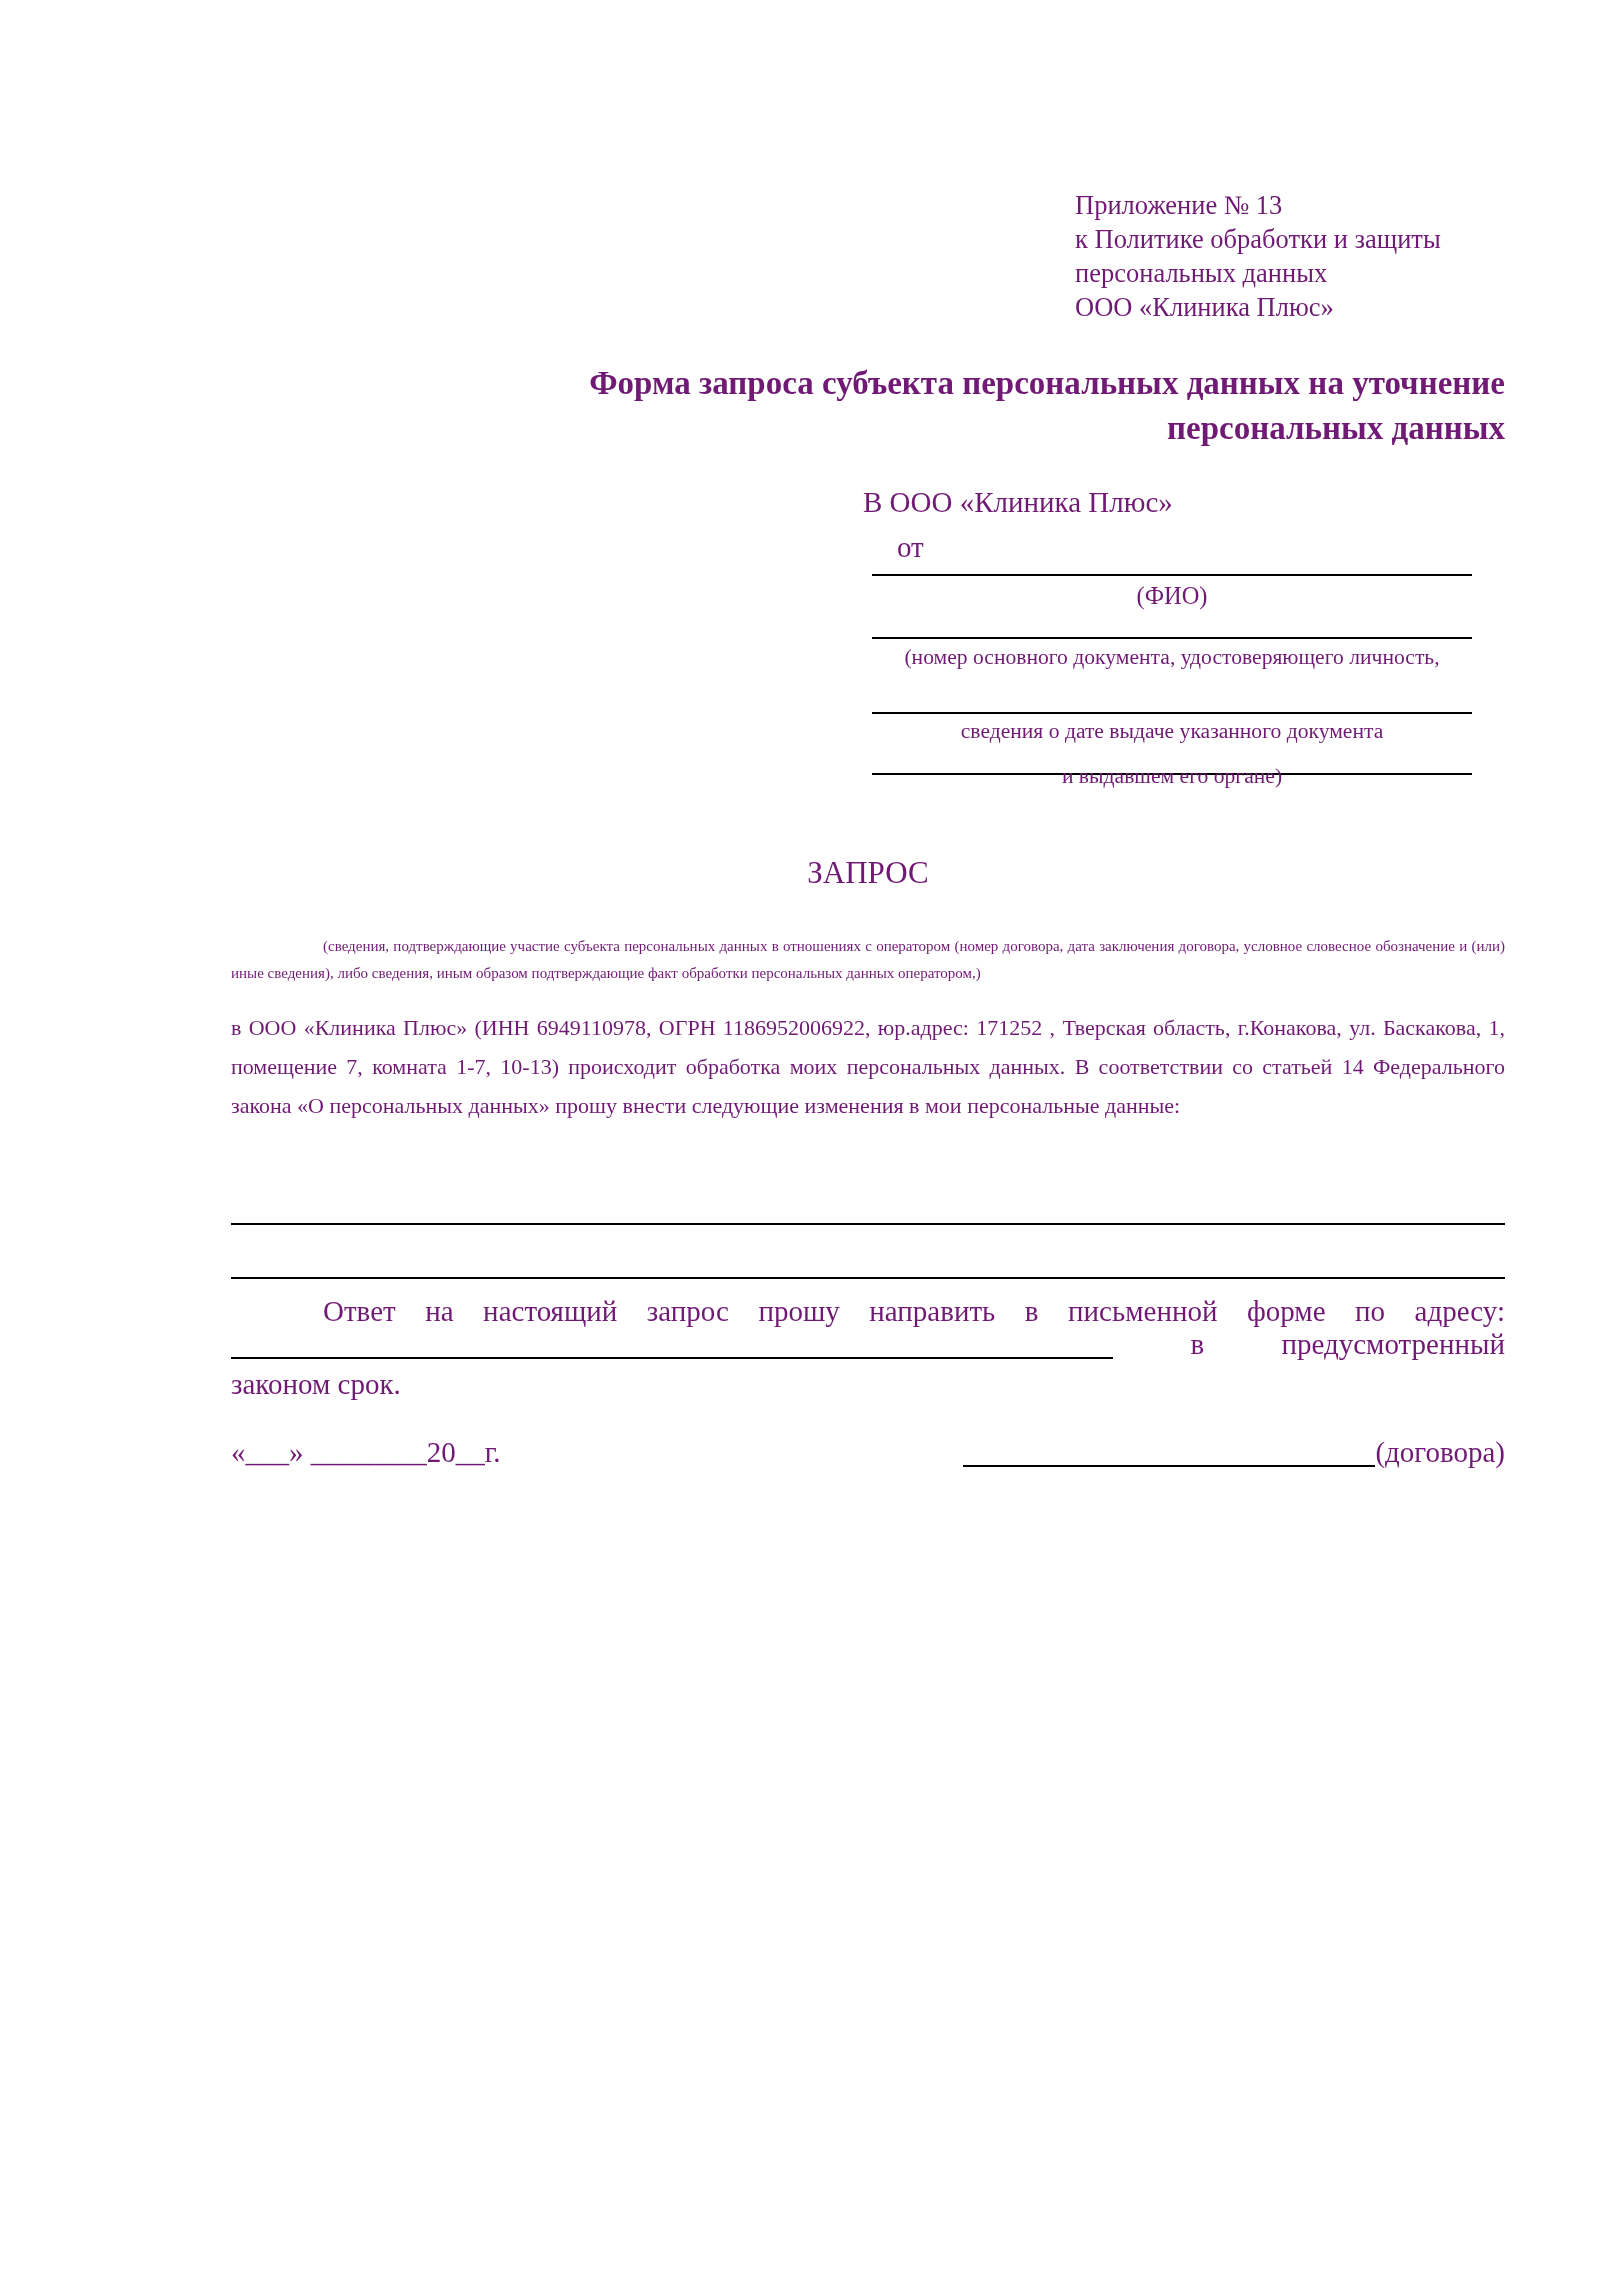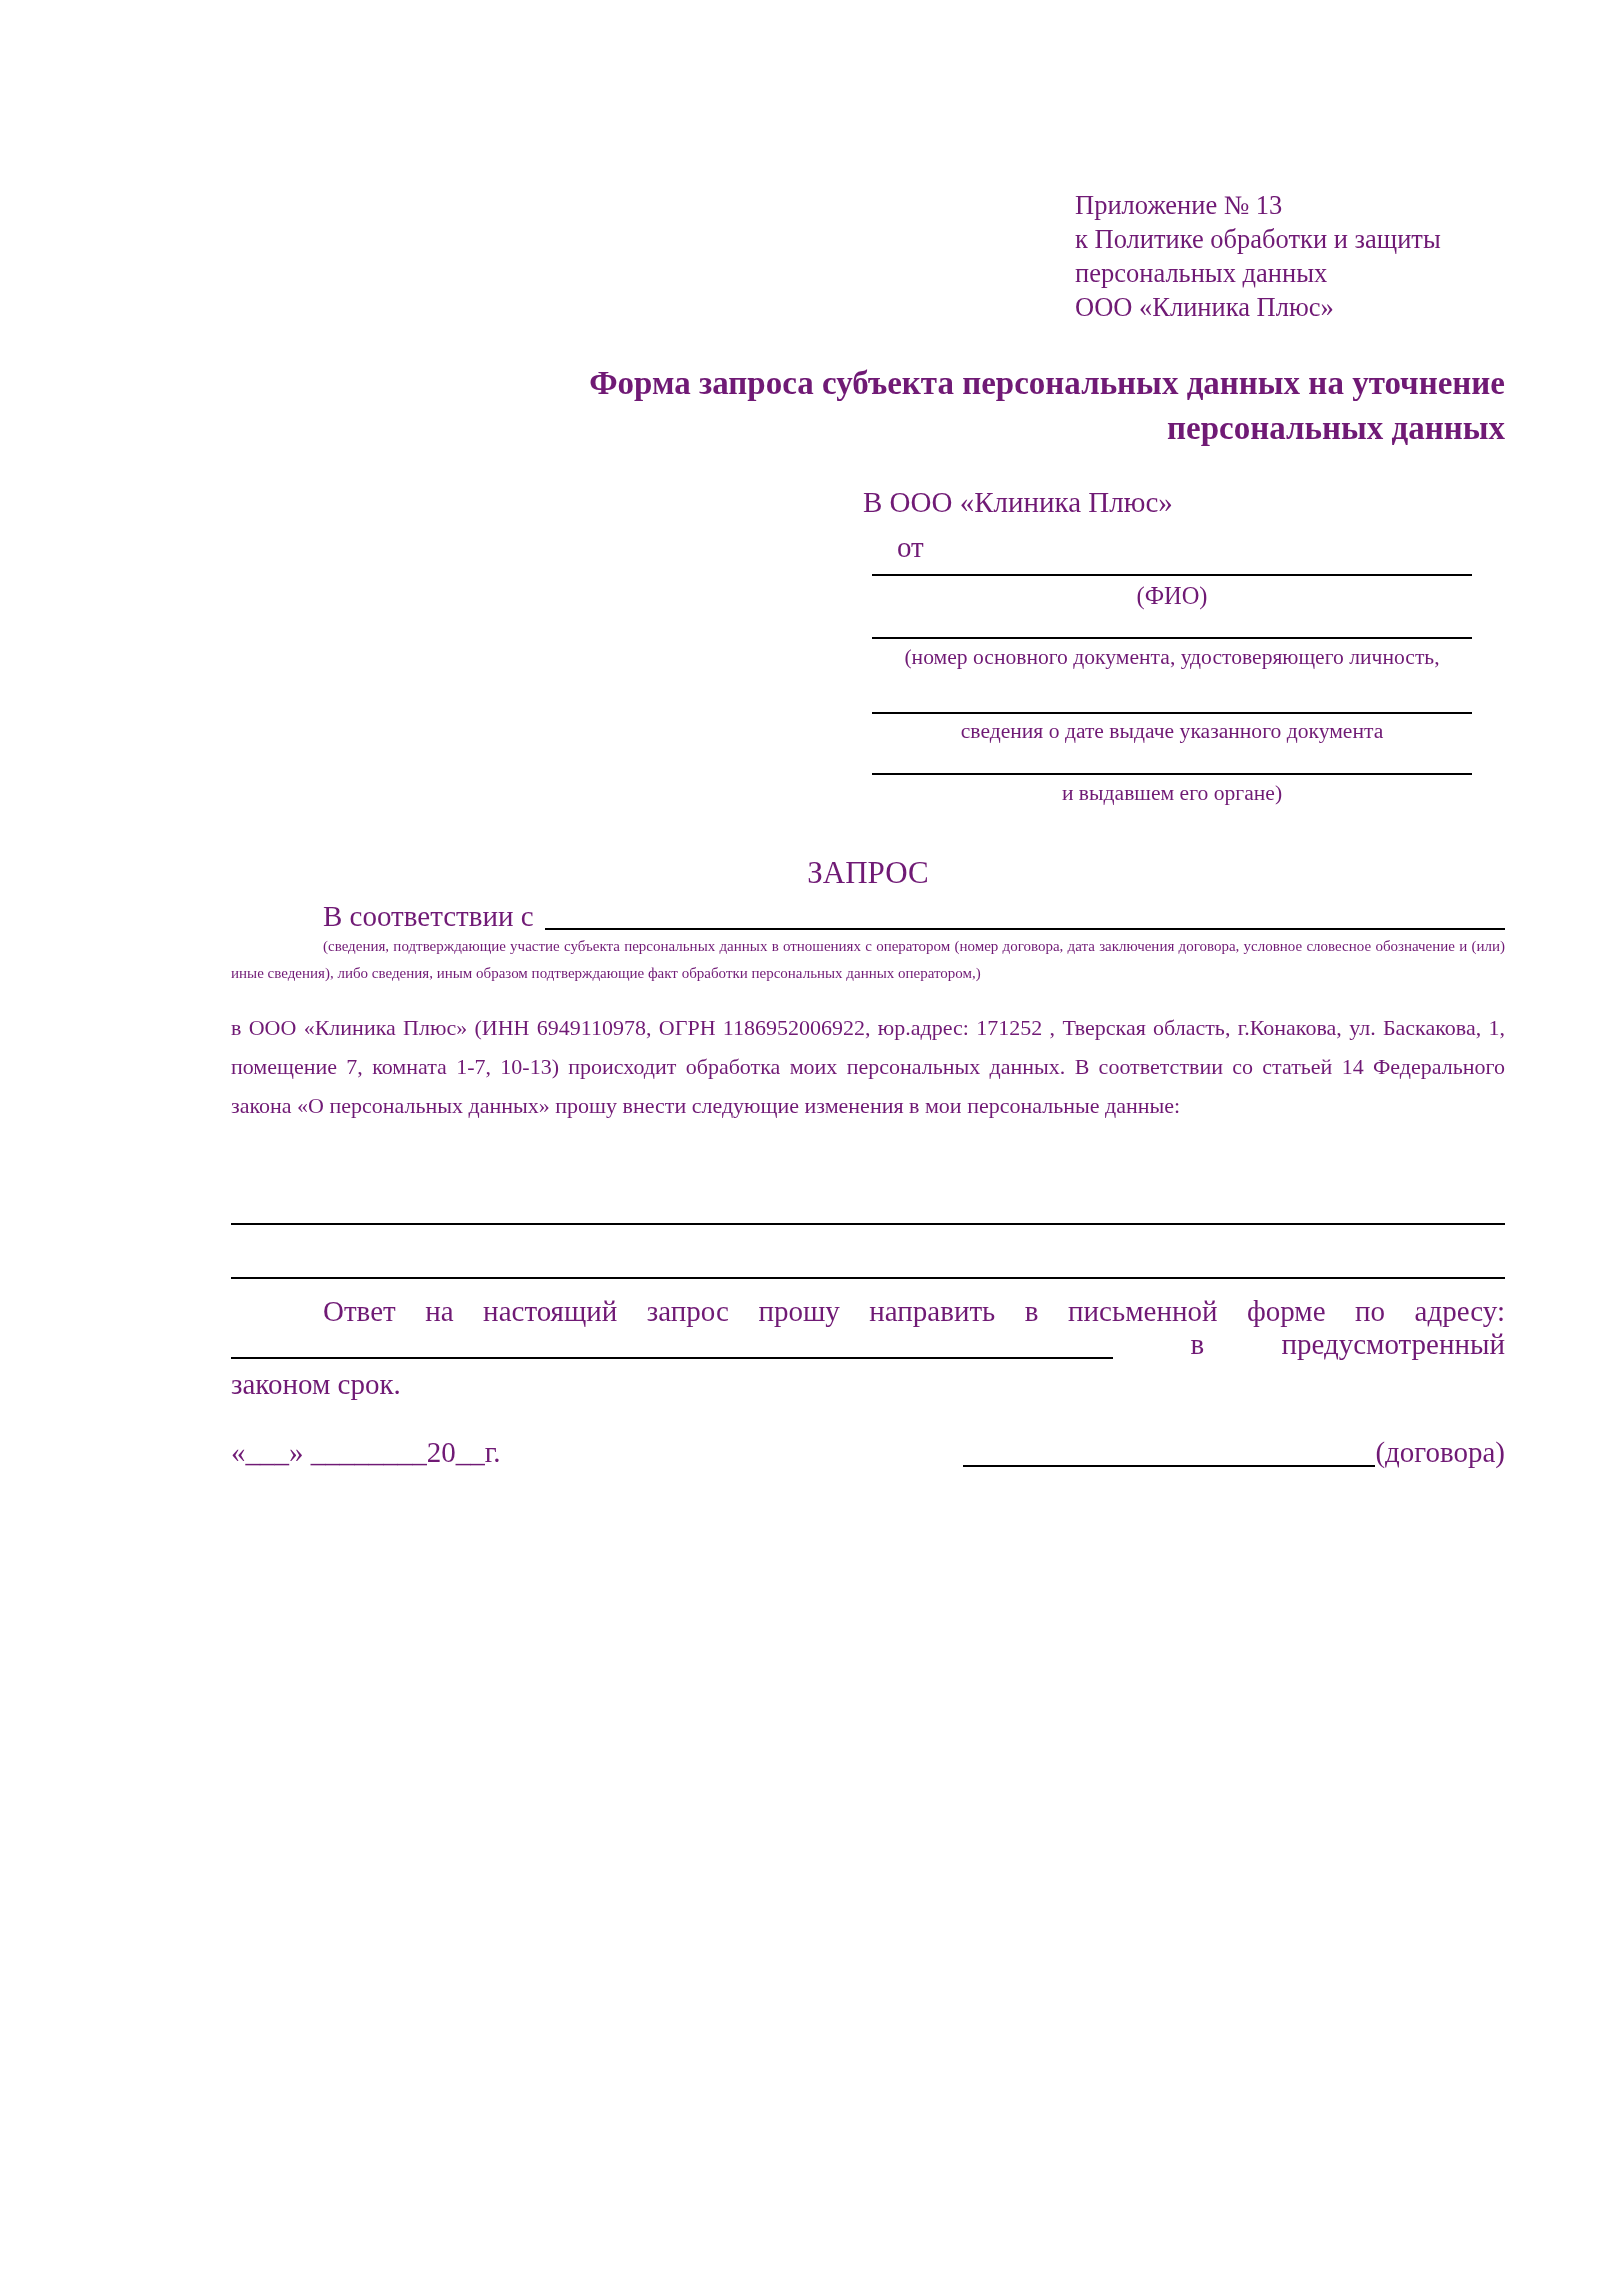--- a/index.html
+++ b/index.html
@@ -114,28 +114,24 @@
   <div class="abs field-line" style="top:574px"></div>
   <div class="abs field-caption cap-fio" style="top:582px">(ФИО)</div>
 
   <div class="abs field-line" style="top:637px"></div>
   <div class="abs field-caption cap-small" style="top:645px">(номер основного документа, удостоверяющего личность,</div>
 
   <div class="abs field-line" style="top:712px"></div>
   <div class="abs field-caption cap-small" style="top:719px">сведения о дате выдаче указанного документа</div>
 
   <div class="abs field-line" style="top:773px"></div>
-  <div class="abs field-caption cap-small" style="top:781px">и выдавшем его органе)</div>
+  <div class="abs field-caption cap-small" style="top:764px">и выдавшем его органе)</div>
 
   <div class="abs request-heading">ЗАПРОС</div>
 
-  <div class="abs intro-row">
-    <span class="prefix">В соответствии с</span>
-    <span class="fill-line"></span>
-  </div>
 
   <div class="abs small-print">(сведения, подтверждающие участие субъекта персональных данных в отношениях с оператором (номер договора, дата заключения договора, условное словесное обозначение и (или) иные сведения), либо сведения, иным образом подтверждающие факт обработки персональных данных оператором,)</div>
 
   <div class="abs body-par">в ООО «Клиника Плюс» (ИНН 6949110978, ОГРН 1186952006922, юр.адрес: 171252 , Тверская область, г.Конакова, ул. Баскакова, 1, помещение 7, комната 1-7, 10-13) происходит обработка моих персональных данных. В соответствии со статьей 14 Федерального закона «О персональных данных» прошу внести следующие изменения в мои персональные данные:</div>
 
   <div class="abs hr" style="top:1223px"></div>
   <div class="abs hr" style="top:1277px"></div>
 
   <div class="abs reply-par">Ответ на настоящий запрос прошу направить в письменной форме по адресу:</div>
 

